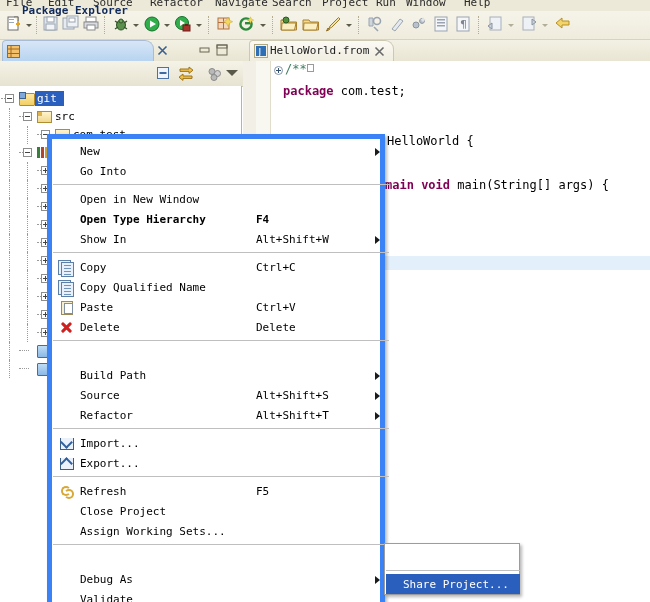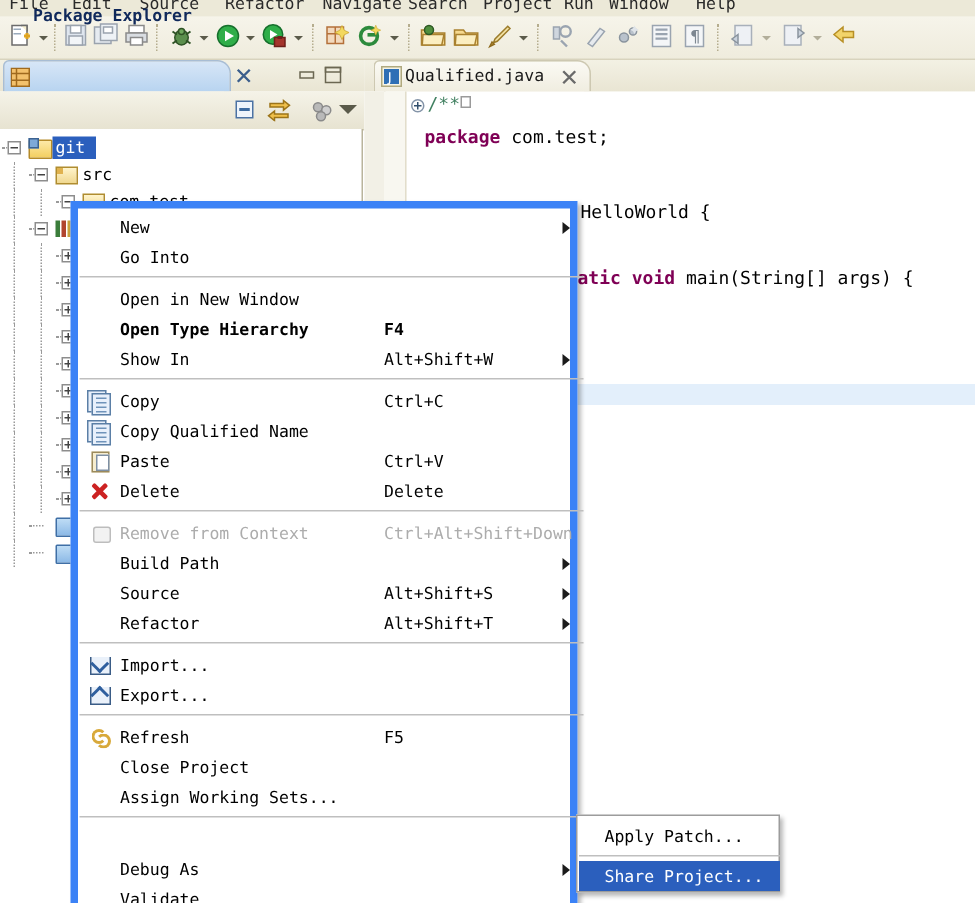--- a/index.html
+++ b/index.html
@@ -659,40 +659,40 @@
 
   <div class="ed-tabstrip"></div>
   <div class="ed-tab"></div>
   <div style="position:absolute;left:254px;top:44px">
     <svg width="14" height="14" viewBox="0 0 14 14">
       <rect x="0.5" y="0.5" width="13" height="13" fill="#f6f3e3" stroke="#b0a97f"></rect>
       <rect x="2" y="2" width="10" height="10" fill="#2f6fb5"></rect>
       <text x="4.5" y="10.5" font-size="9" fill="#ffffff" font-family="DejaVu Sans">J</text>
     </svg>
   </div>
-  <div class="ed-tab-label">Qualified.java</div>
+  <div class="ed-tab-label">HelloWorld.from</div>
   <div style="position:absolute;left:374px;top:46px;width:11px;height:11px">
     <svg width="11" height="11" viewBox="0 0 11 11">
       <path d="M1.5 1.5 L9.5 9.5 M9.5 1.5 L1.5 9.5" stroke="#6a6a6a" stroke-width="1.6"></path>
     </svg>
   </div>
 
   <div class="ed-area"></div>
   <div class="ed-gutter"></div>
   <div class="ed-fold"></div>
   <div class="ed-curline" style="top:256px"></div>
 
   <div class="foldbox" style="left:274px; top:66px"></div>
   <div class="code cmt" style="left:285px; top:62px">/**</div>
   <div class="cmt-stub" style="left:307px; top:64px"></div>
 
   <div class="code" style="left:283px; top:84px"><span class="kw">package</span> com.test;</div>
 
   <div class="code" style="left:387px; top:134px">HelloWorld {</div>
-  <div class="code" style="left:385px; top:178px"><span class="kw">atic</span> <span class="kw">void</span> main(String[] args) {</div>
+  <div class="code" style="left:385px; top:178px"><span class="kw">main</span> <span class="kw">void</span> main(String[] args) {</div>
 
   <div class="ctxmenu" id="ctxmenu">
       <div class="mrow" style="top: 2px;">
         <div class="mlabel">New</div>
         <div class="marrow"></div>
       </div>
       <div class="mrow" style="top: 22px;">
         <div class="mlabel">Go Into</div>
       </div>
       <div class="msep" style="top: 45px;"></div>
@@ -737,27 +737,20 @@
         <div class="maccel">Ctrl+V</div>
       </div>
       <div class="mrow" style="top: 178px;">
         <div class="micon">
           <div class="xmark"></div>
         </div>
         <div class="mlabel">Delete</div>
         <div class="maccel">Delete</div>
       </div>
       <div class="msep" style="top: 201px;"></div>
-      <div class="mrow dis" style="top: 206px;">
-        <div class="micon">
-          <div class="ctx-rm"></div>
-        </div>
-        <div class="mlabel">Remove from Context</div>
-        <div class="maccel">Ctrl+Alt+Shift+Down</div>
-      </div>
       <div class="mrow" style="top: 226px;">
         <div class="mlabel">Build Path</div>
         <div class="marrow"></div>
       </div>
       <div class="mrow" style="top: 246px;">
         <div class="mlabel">Source</div>
         <div class="maccel">Alt+Shift+S</div>
         <div class="marrow"></div>
       </div>
       <div class="mrow" style="top: 266px;">
@@ -806,22 +799,19 @@
         <div class="mlabel">Team</div>
         <div class="marrow"></div>
       </div>
       <div class="mrow" style="top: 490px;">
         <div class="mlabel">Compare With</div>
         <div class="marrow"></div>
       </div>
     </div>
 
   <div class="submenu" id="submenu">
-      <div class="srow" style="top: 3px;">
-        <div class="slabel">Apply Patch...</div>
-      </div>
       <div class="ssep" style="top: 26px;"></div>
       <div class="srow sel" style="top: 30px;">
         <div class="slabel">Share Project...</div>
       </div>
     </div>
 
 </div>
 
 </body></html>

